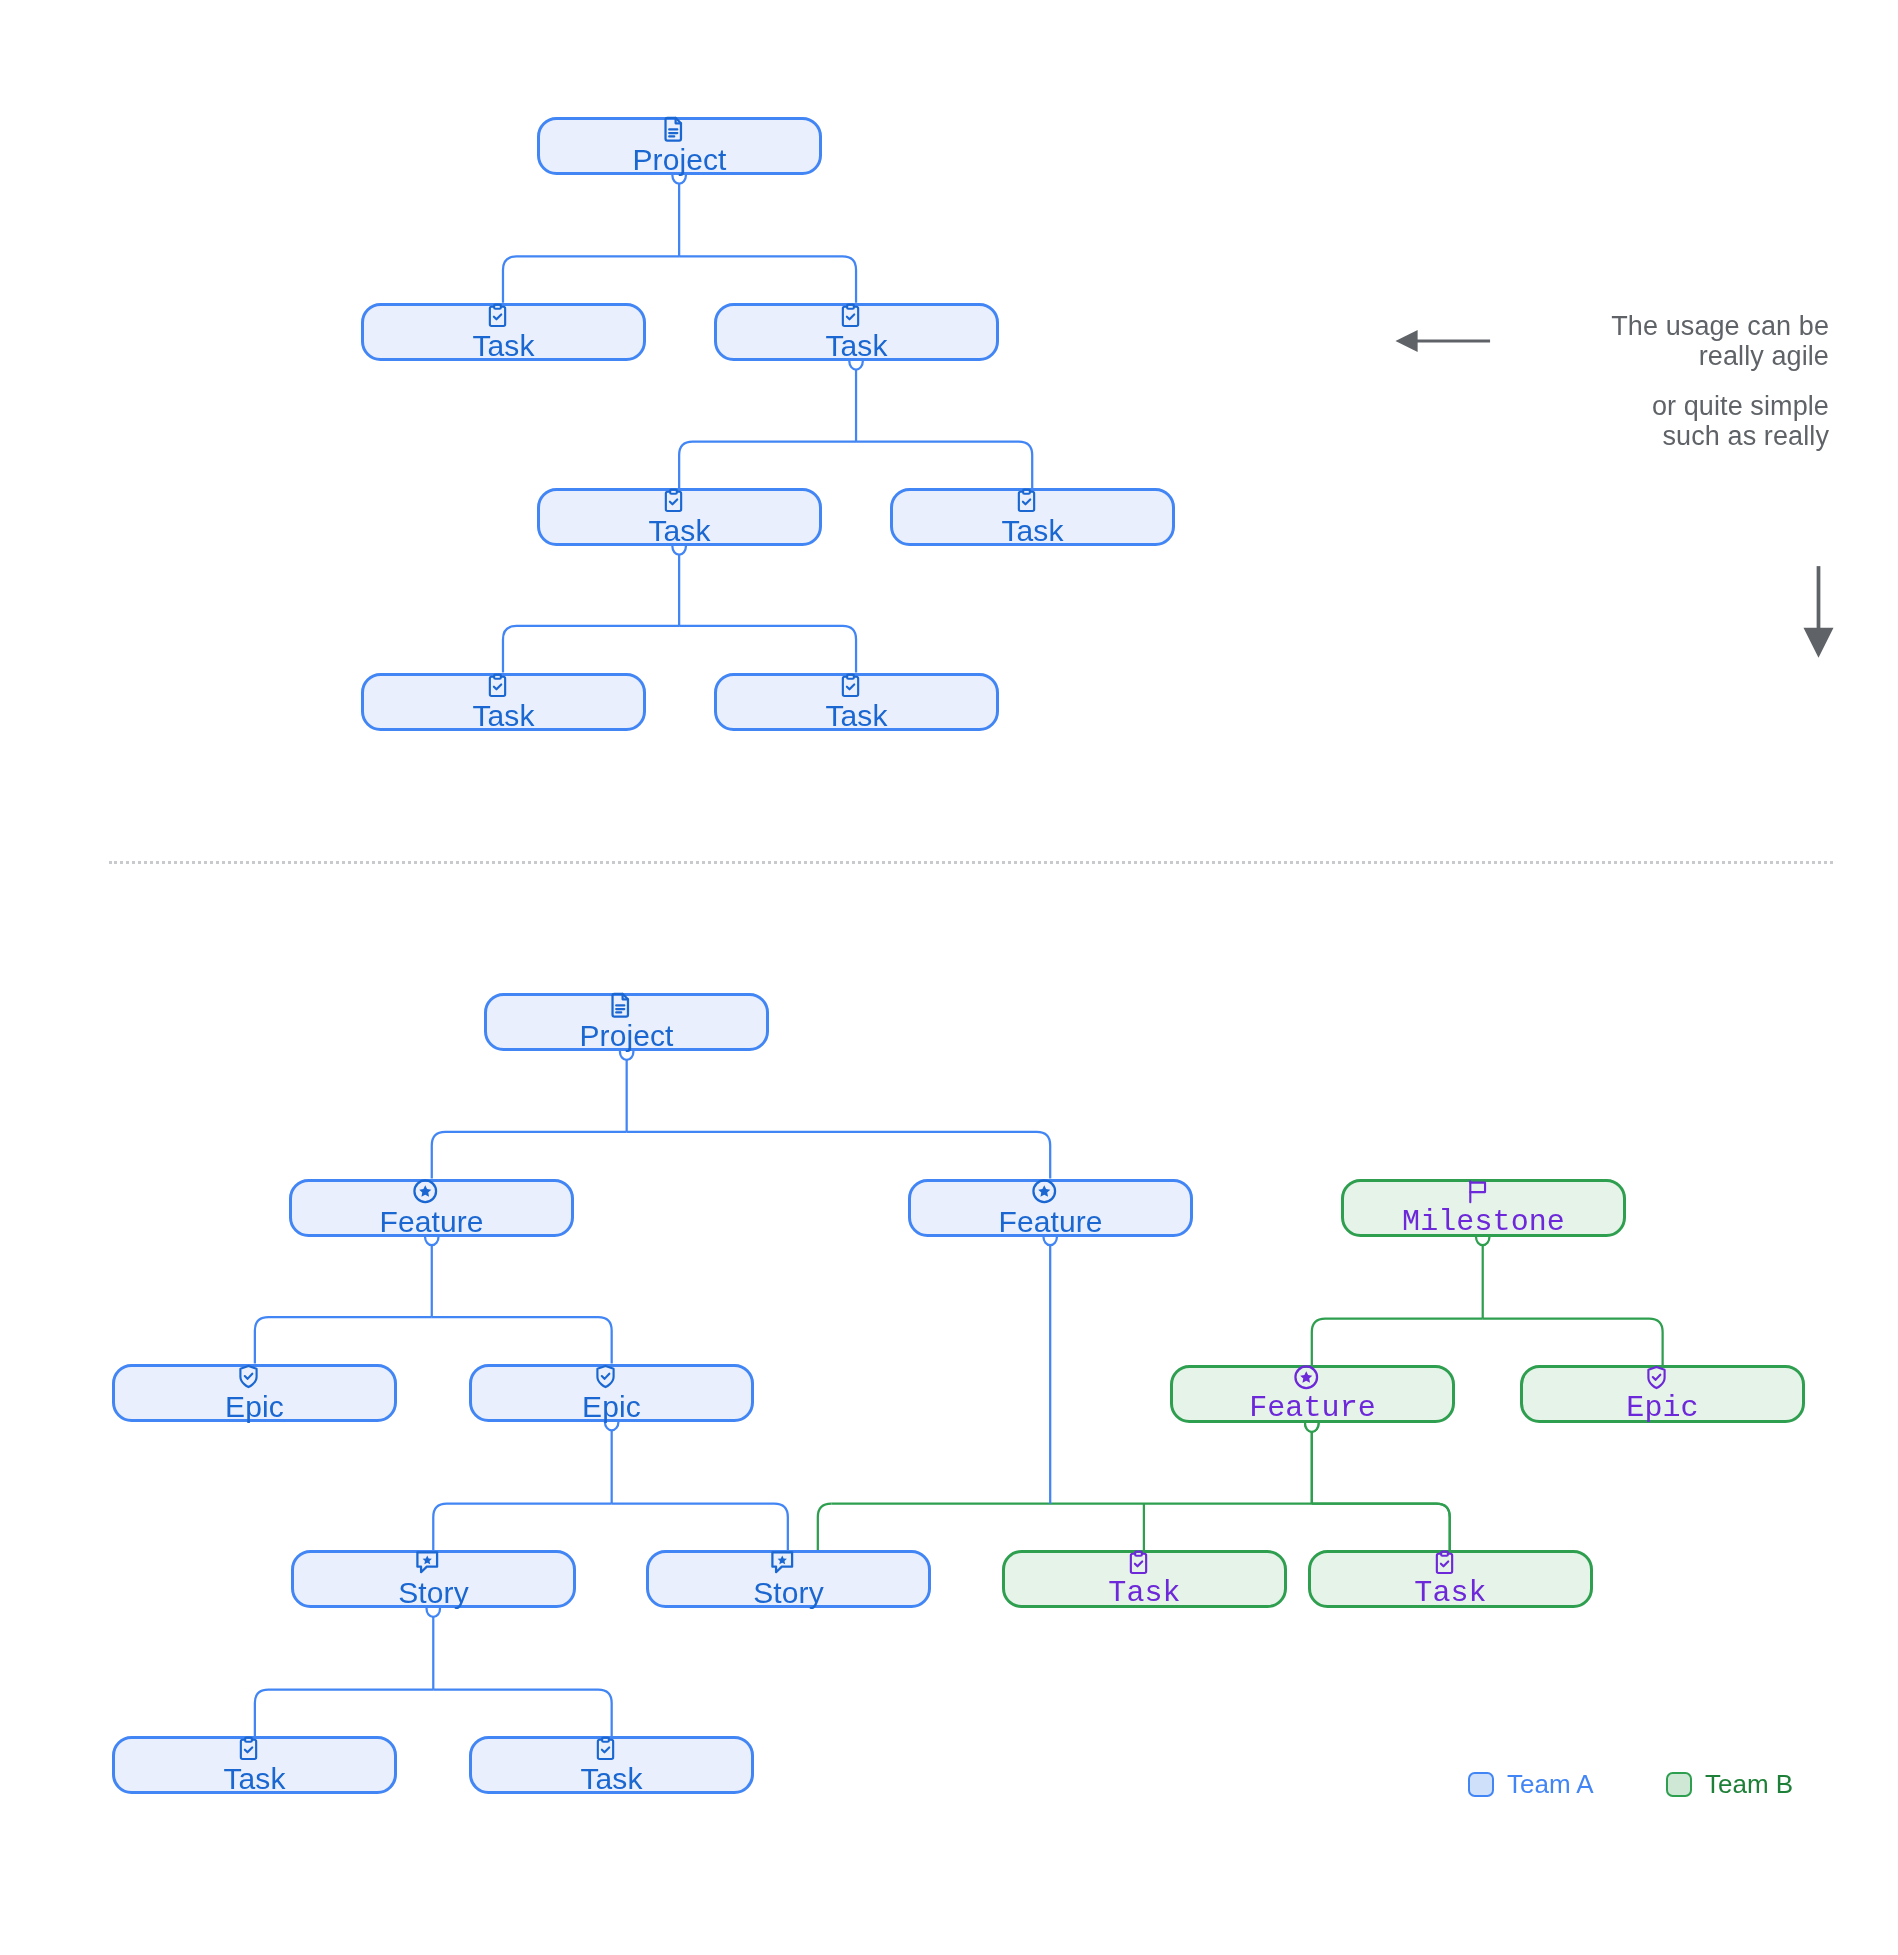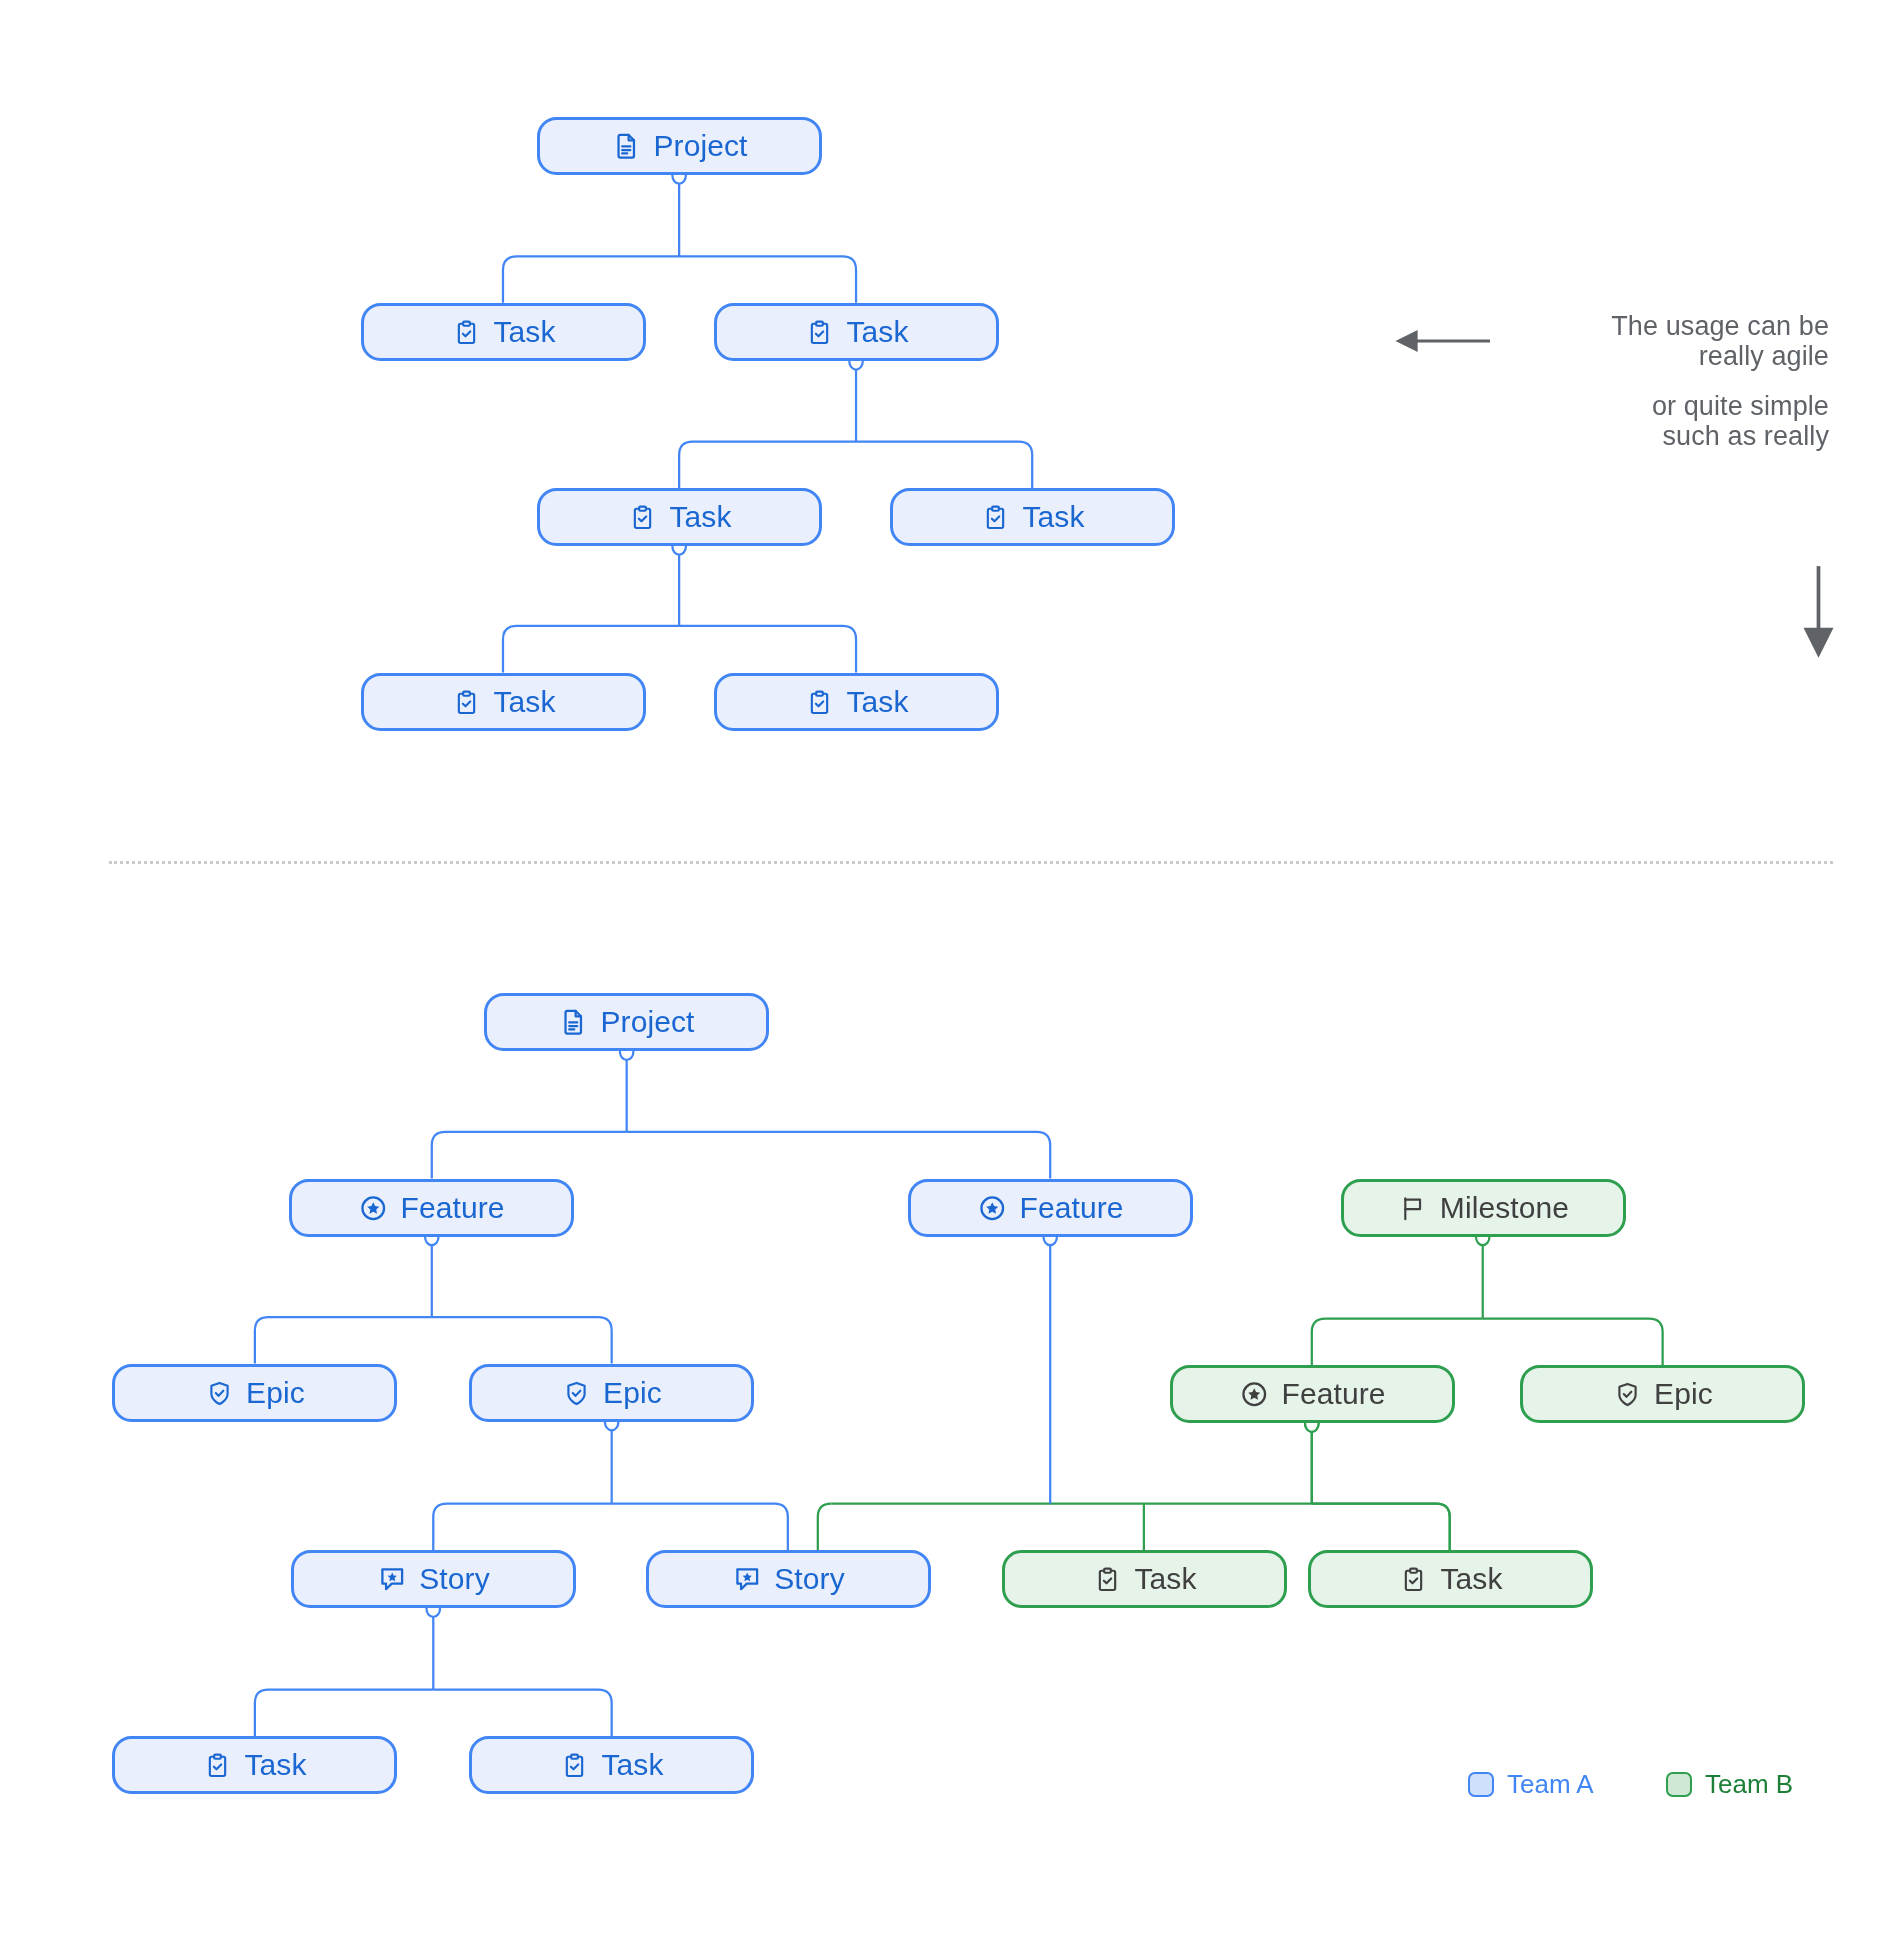--- a/index.html
+++ b/index.html
@@ -5,28 +5,28 @@
   html,body{margin:0;padding:0;background:#ffffff;}
   body{width:1898px;height:1955px;position:relative;
        font-family:"Liberation Sans","DejaVu Sans",sans-serif;
        -webkit-font-smoothing:antialiased;overflow:hidden;}
 
   #canvas{position:absolute;inset:0;width:1898px;height:1955px;}
   #edges{position:absolute;left:0;top:0;width:1898px;height:1955px;pointer-events:none;}
 
   .node{position:absolute;box-sizing:border-box;display:flex;align-items:center;
         justify-content:center;border-radius:19.5px;border-width:3px;border-style:solid;
-        font-size:30px;font-weight:400;letter-spacing:0.1px;white-space:nowrap;}
+        font-size:30px;font-weight:400;letter-spacing:0.1px;white-space:nowrap;flex-direction:column;}
   .node .lbl{display:inline-block;}
   .node .ic{display:inline-flex;align-items:center;justify-content:center;
             margin-right:12px;width:30px;height:30px;}
   .node .ic svg{display:block;}
 
   .team-a{background:#e9effc;border-color:#4285f4;color:#1a67d2;}
-  .team-b{background:#e6f3e9;border-color:#2e9e4f;color:#404040;}
+  .team-b{background:#e6f3e9;border-color:#2e9e4f;color:#6d28d9;font-family:Liberation Mono, monospace;}
 
   .divider{position:absolute;height:0;border-top:3.7px dotted #c8cacd;}
 
   .note{position:absolute;color:#5f6368;font-size:27px;line-height:1.12;
         text-align:right;letter-spacing:0.1px;}
   .note p{margin:0;}
   .note .gap{height:19.5px;}
 
   .legend{position:absolute;display:flex;align-items:center;gap:13.5px;font-size:26px;}
   .legend .sw{width:25.5px;height:25.5px;border-radius:6.7px;border-width:2.2px;border-style:solid;

